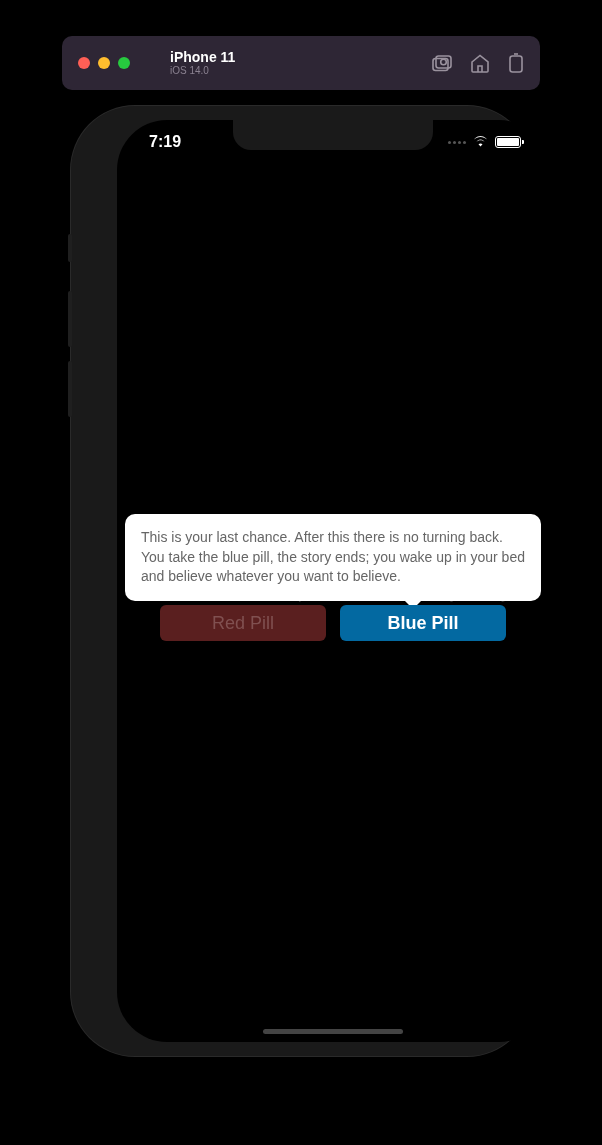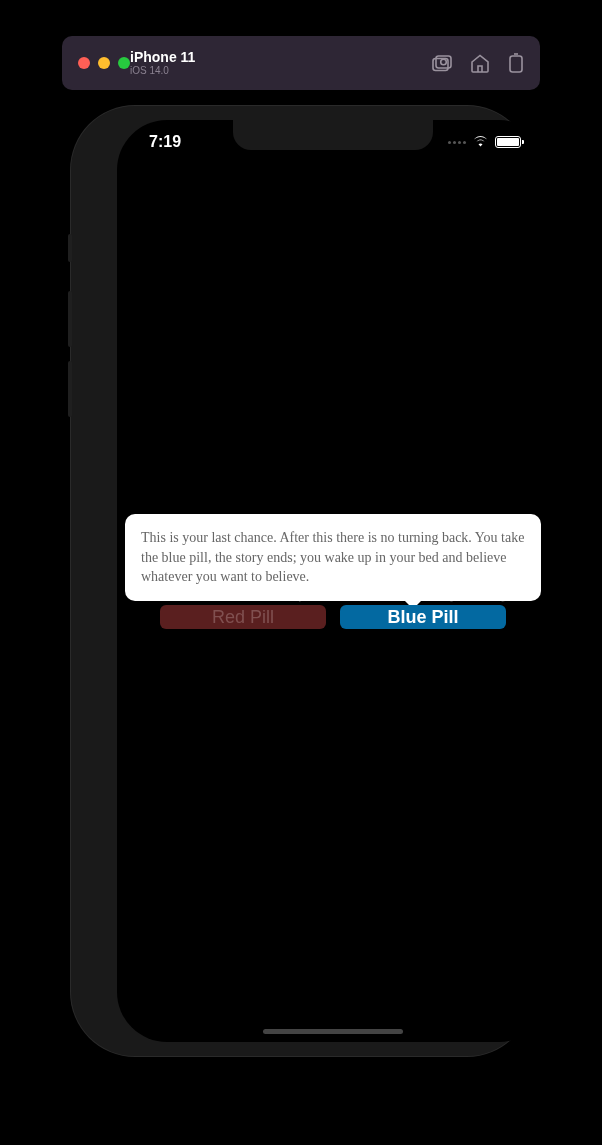--- a/index.html
+++ b/index.html
@@ -41,20 +41,21 @@
       width: 12px;
       height: 12px;
       border-radius: 50%;
     }
     
     .tl-red { background: #ff5f56; }
     .tl-yellow { background: #ffbd2e; }
     .tl-green { background: #27c93f; }
     
     .sim-title {
+      margin-left: 40px;
       display: flex;
       flex-direction: column;
       line-height: 1.2;
     }
     
     .sim-device {
       color: #fff;
       font-weight: 700;
       font-size: 14px;
     }
@@ -237,21 +238,20 @@
       background: #fff;
       border-radius: 10px;
       padding: 14px 16px;
       box-shadow: 0 4px 16px rgba(0,0,0,0.3);
     }
     
     .tooltip-text {
       color: #666;
       font-size: 14px;
       line-height: 1.4;
-      font-family: Liberation Serif, serif;
     }
     
     .tooltip-arrow {
       position: absolute;
       bottom: -8px;
       left: 67%;
       width: 0;
       height: 0;
       border-left: 9px solid transparent;
       border-right: 9px solid transparent;
@@ -265,21 +265,21 @@
       right: 0;
       display: flex;
       justify-content: center;
       gap: 14px;
       padding: 0 30px;
     }
     
     .pill-btn {
       flex: 1;
       max-width: 166px;
-      height: 24px;
+      height: 36px;
       border-radius: 6px;
       border: none;
       font-size: 18px;
       display: flex;
       align-items: center;
       justify-content: center;
     }
     
     .red-pill {
       background: #5a1f1f;

